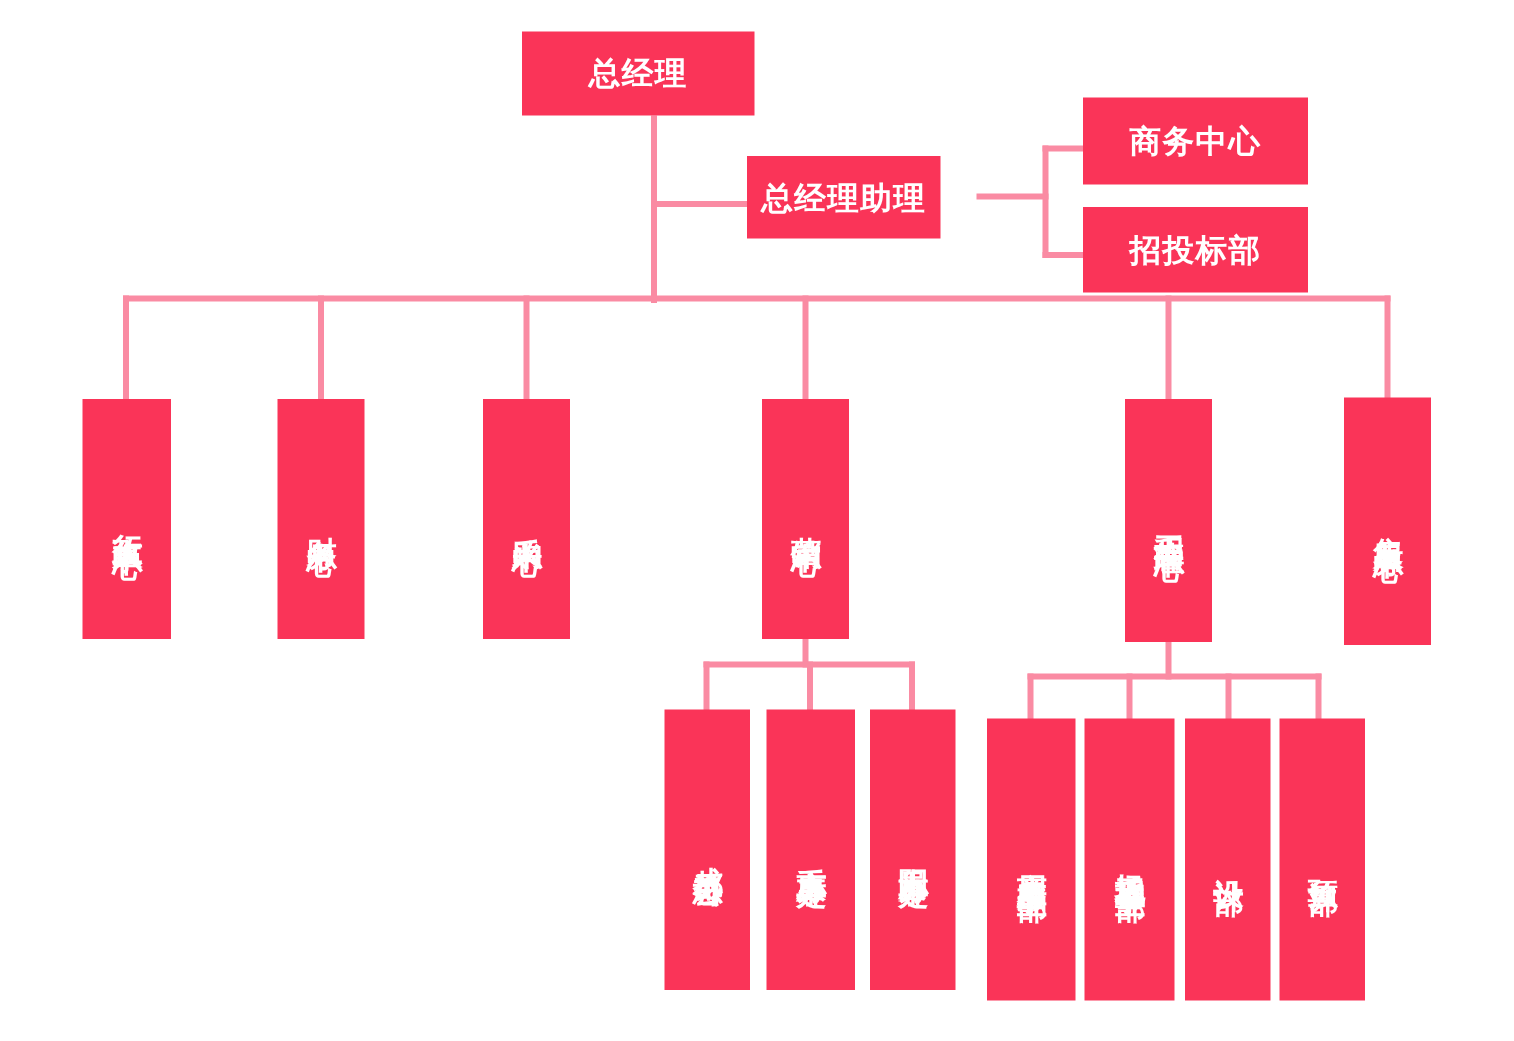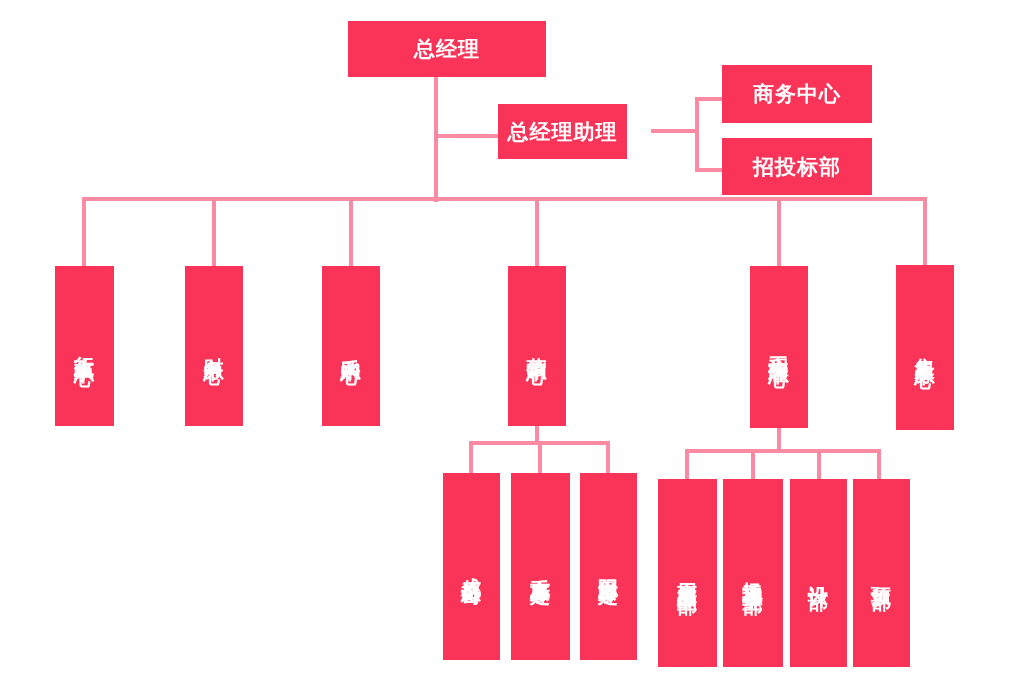--- a/index.html
+++ b/index.html
@@ -65,21 +65,21 @@
   <div class="line" style="left:538px; top:441px; width:4px;   height:33px;"></div>
   <div class="line" style="left:606px; top:441px; width:4px;   height:33px;"></div>
 
   <div class="line" style="left:777px; top:426px; width:4px;   height:27px;"></div>
   <div class="line" style="left:685px; top:449px; width:196px; height:4px;"></div>
   <div class="line" style="left:685px; top:449px; width:4px;   height:31px;"></div>
   <div class="line" style="left:751px; top:449px; width:4px;   height:31px;"></div>
   <div class="line" style="left:817px; top:449px; width:4px;   height:31px;"></div>
   <div class="line" style="left:877px; top:449px; width:4px;   height:31px;"></div>
 
-  <div class="node h" style="left:348px; top:21px; width:198px; height:56px;">
+  <div class="node h" style="left:348px; top:21px; width:155px; height:56px;">
     <span>总经理</span>
   </div>
 
   <div class="node h" style="left:498px; top:104px; width:129px; height:55px;">
     <span>总经理助理</span>
   </div>
   <div class="node h" style="left:722px; top:65px; width:150px; height:58px;">
     <span>商务中心</span>
   </div>
   <div class="node h" style="left:722px; top:138px; width:150px; height:57px;">

